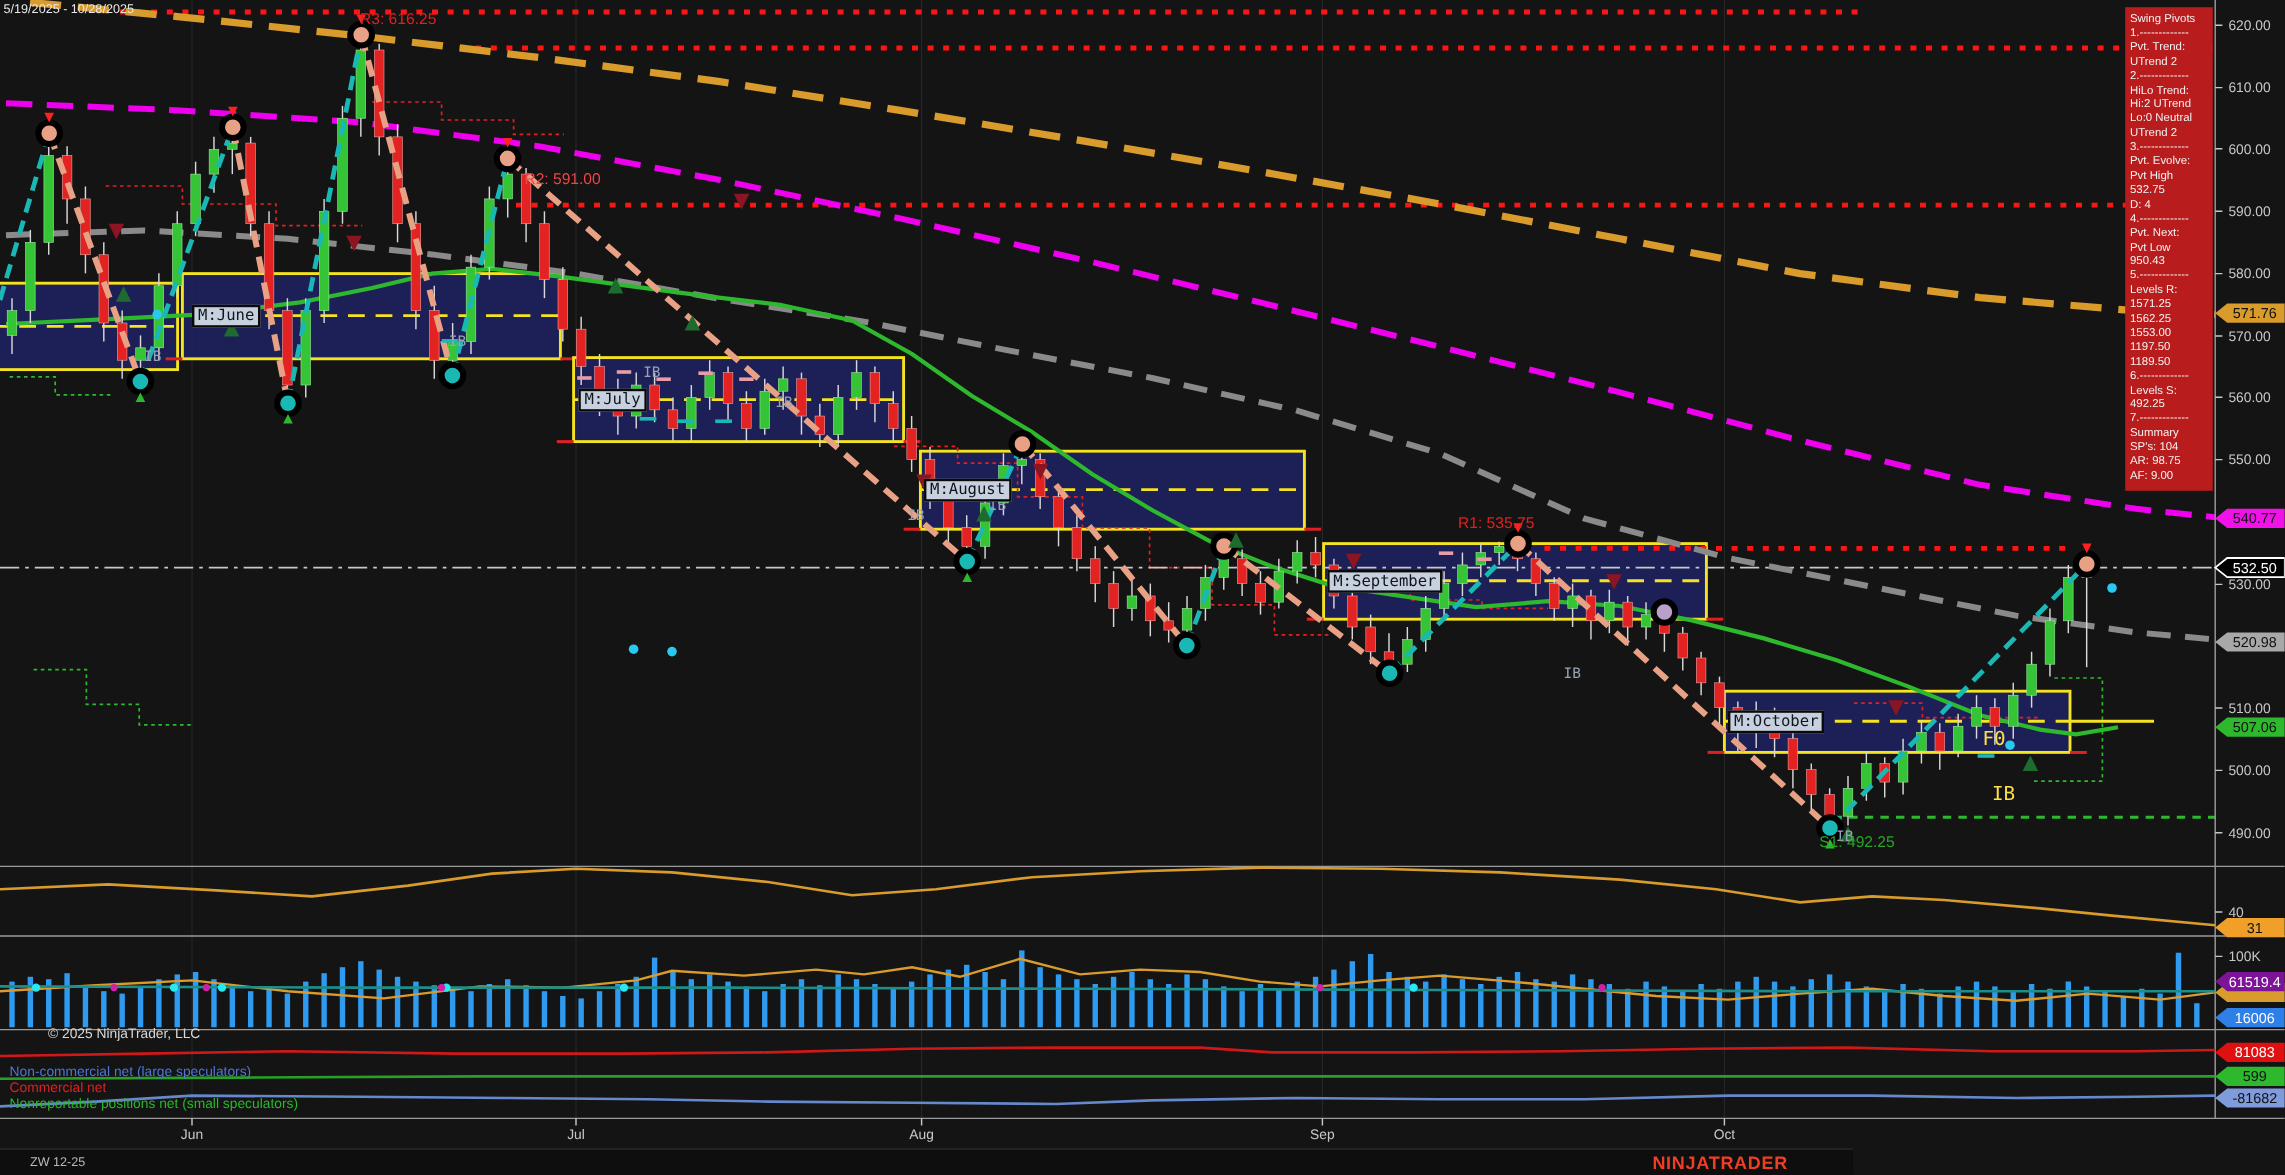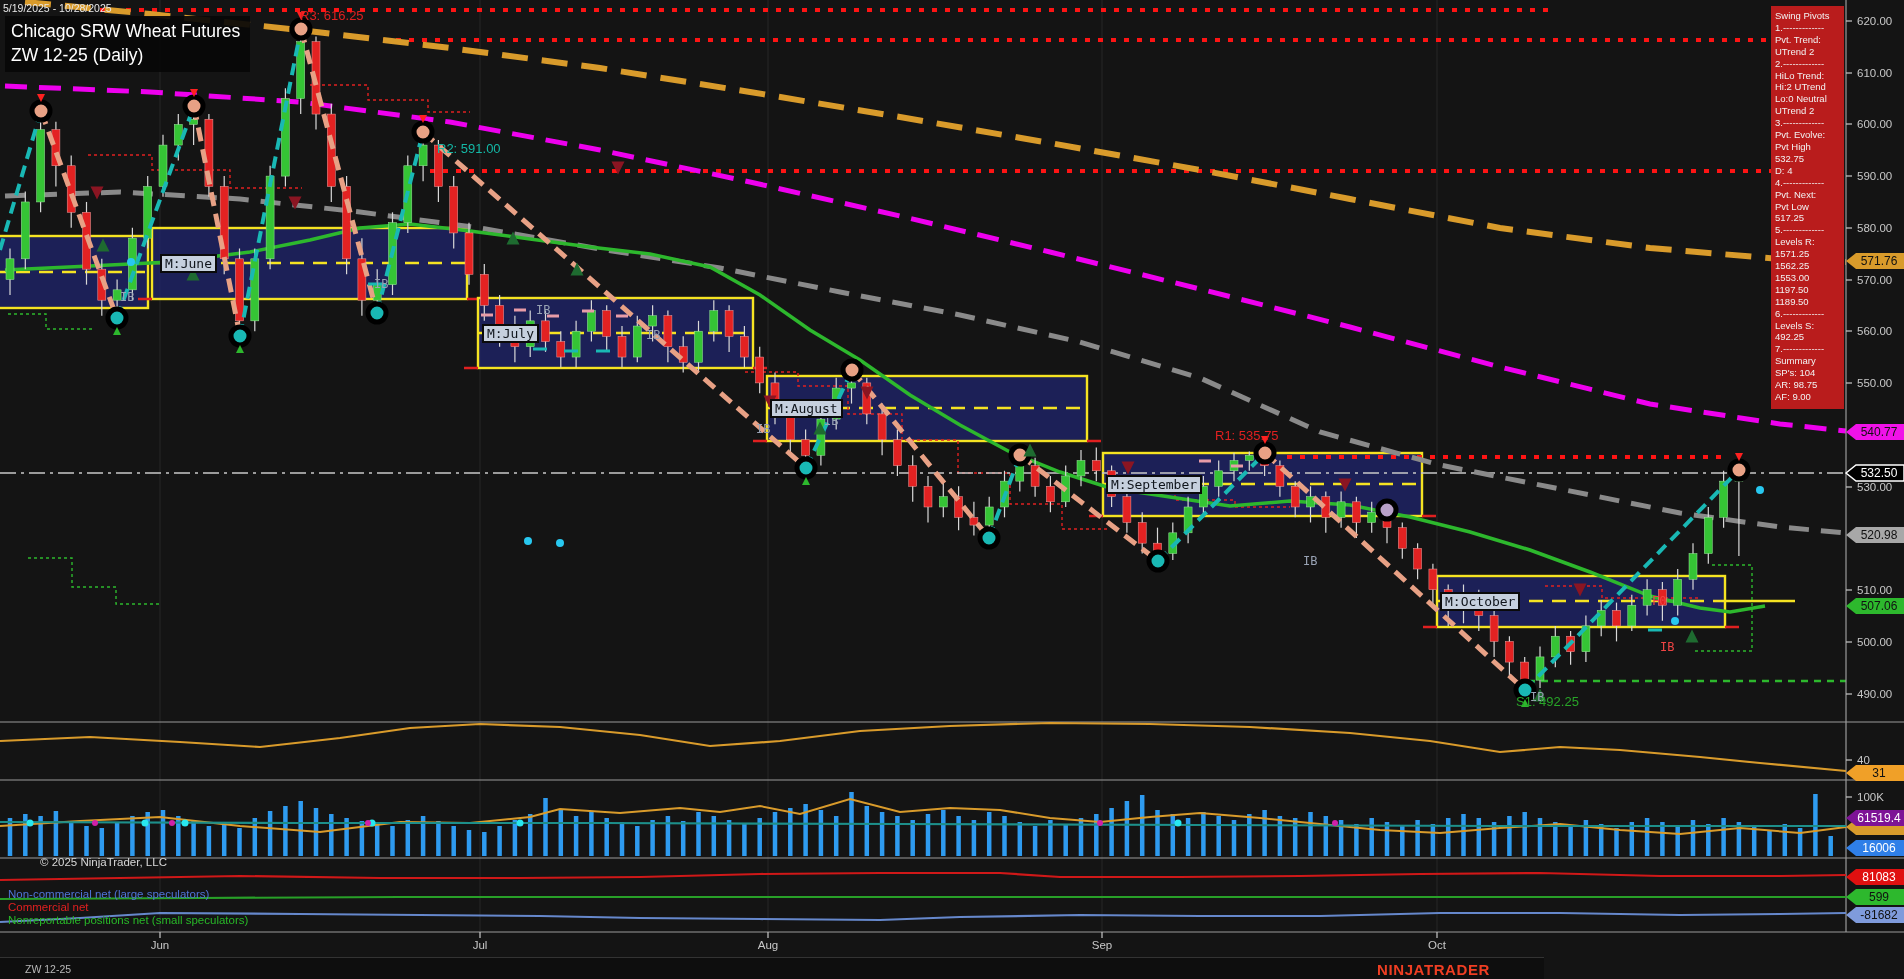--- a/index.html
+++ b/index.html
@@ -9,22 +9,22 @@
   .overlay{position:absolute;white-space:nowrap;}
   #date-range{left:3px;top:2px;font-size:10.5px;color:#e8e8e8;z-index:30;}
   #title-box{left:5px;top:16px;background:rgba(8,8,8,0.93);color:#fff;font-size:17.5px;
     line-height:1.38;padding:3px 10px 5px 6px;z-index:25;}
   #swing-panel{left:1771px;top:6px;width:69px;background:#b91c1c;color:#f2f2f2;font-size:9.5px;
     line-height:11.9px;padding:4px 0 6px 4px;z-index:25;}
   .month-label{position:absolute;background:#c6d0de;border:2px solid #0a0a0a;color:#10151c;
     font-family:"DejaVu Sans Mono",monospace;font-size:13px;line-height:15px;padding:0 3px;z-index:20;}
   .ib-label{position:absolute;color:#98a2b4;font-family:"DejaVu Sans Mono",monospace;
     font-size:12px;z-index:18;}
-  .gold-label{position:absolute;color:#ef4444;font-family:"DejaVu Sans Mono",monospace;
-    font-size:12px;z-index:18;}
+  .gold-label{position:absolute;color:#fde047;font-family:"DejaVu Sans Mono",monospace;
+    font-size:16px;z-index:18;margin-top:12px;}
   .pivot-label{position:absolute;font-size:13px;z-index:18;}
   .cot-item{position:absolute;left:8px;font-size:11.5px;z-index:22;}
   #bottom-bar{position:absolute;left:0;top:957px;width:1544px;height:22px;background:#0e0e0e;
     border-top:1px solid #333;z-index:26;}
   #instrument-tab{position:absolute;left:25px;top:5px;font-size:10.5px;color:#b8b8b8;}
   #brand{position:absolute;right:54px;top:3px;font-size:15px;font-weight:bold;
     letter-spacing:0.6px;color:#ef3e23;}
 </style>
 </head>
 <body>
@@ -603,44 +603,40 @@
         <text x="768" y="949" fill="#c8c8c8" font-size="11.5" text-anchor="middle" font-family="Liberation Sans, sans-serif">Aug</text>
         <line x1="1102" y1="932" x2="1102" y2="938" stroke="#c8c8c8" stroke-width="1.2"></line>
         <text x="1102" y="949" fill="#c8c8c8" font-size="11.5" text-anchor="middle" font-family="Liberation Sans, sans-serif">Sep</text>
         <line x1="1437" y1="932" x2="1437" y2="938" stroke="#c8c8c8" stroke-width="1.2"></line>
         <text x="1437" y="949" fill="#c8c8c8" font-size="11.5" text-anchor="middle" font-family="Liberation Sans, sans-serif">Oct</text>
       </g>
     </svg>
 
   <div class="overlay" id="date-range">5/19/2025 - 10/28/2025</div>
 
-  <div class="overlay" id="title-box">
-    <div>Chicago SRW Wheat Futures</div>
-    <div>ZW 12-25 (Daily)</div>
-  </div>
 
   <div class="overlay" id="swing-panel">
       <div>Swing Pivots</div>
       <div>1.-------------</div>
       <div>Pvt. Trend:</div>
       <div>UTrend 2</div>
       <div>2.-------------</div>
       <div>HiLo Trend:</div>
       <div>Hi:2 UTrend</div>
       <div>Lo:0 Neutral</div>
       <div>UTrend 2</div>
       <div>3.-------------</div>
       <div>Pvt. Evolve:</div>
       <div>Pvt High</div>
       <div>532.75</div>
       <div>D: 4</div>
       <div>4.-------------</div>
       <div>Pvt. Next:</div>
       <div>Pvt Low</div>
-      <div>517.25</div>
+      <div>950.43</div>
       <div>5.-------------</div>
       <div>Levels R:</div>
       <div>1571.25</div>
       <div>1562.25</div>
       <div>1553.00</div>
       <div>1197.50</div>
       <div>1189.50</div>
       <div>6.-------------</div>
       <div>Levels S:</div>
       <div>492.25</div>
@@ -665,21 +661,21 @@
       <div class="ib-label" style="left: 646px; top: 328px;">IB</div>
       <div class="ib-label" style="left: 756px; top: 422px;">IB</div>
       <div class="ib-label" style="left: 824px; top: 414px;">IB</div>
       <div class="ib-label" style="left: 1303px; top: 554px;">IB</div>
       <div class="ib-label" style="left: 1530px; top: 690px;">IB</div>
       <div class="gold-label" style="left: 1652px; top: 594px;">F0</div>
       <div class="gold-label" style="left: 1660px; top: 640px;">IB</div>
     </div>
   <div id="pivot-labels">
       <div class="pivot-label" style="left: 300px; top: 8px; color: rgb(224, 32, 32);">R3: 616.25</div>
-      <div class="pivot-label" style="left: 437px; top: 141px; color: #14b8a6;">R2: 591.00</div>
+      <div class="pivot-label" style="left: 437px; top: 141px; color: #ef4444;">R2: 591.00</div>
       <div class="pivot-label" style="left: 1215px; top: 428px; color: rgb(224, 32, 32);">R1: 535.75</div>
       <div class="pivot-label" style="left: 1516px; top: 694px; color: rgb(40, 164, 40);">S1: 492.25</div>
     </div>
   <div id="cot-legend">
       <div class="cot-item" style="top: 888px; color: rgb(79, 116, 216);">Non-commercial net (large speculators)</div>
       <div class="cot-item" style="top: 901px; color: rgb(224, 32, 32); text-align: center;">Commercial net</div>
       <div class="cot-item" style="top: 856px; color: rgb(216, 216, 216); margin-left: 32px;">© 2025 NinjaTrader, LLC</div>
       <div class="cot-item" style="top: 914px; color: rgb(40, 184, 40);">Nonreportable positions net (small speculators)</div>
     </div>
 

